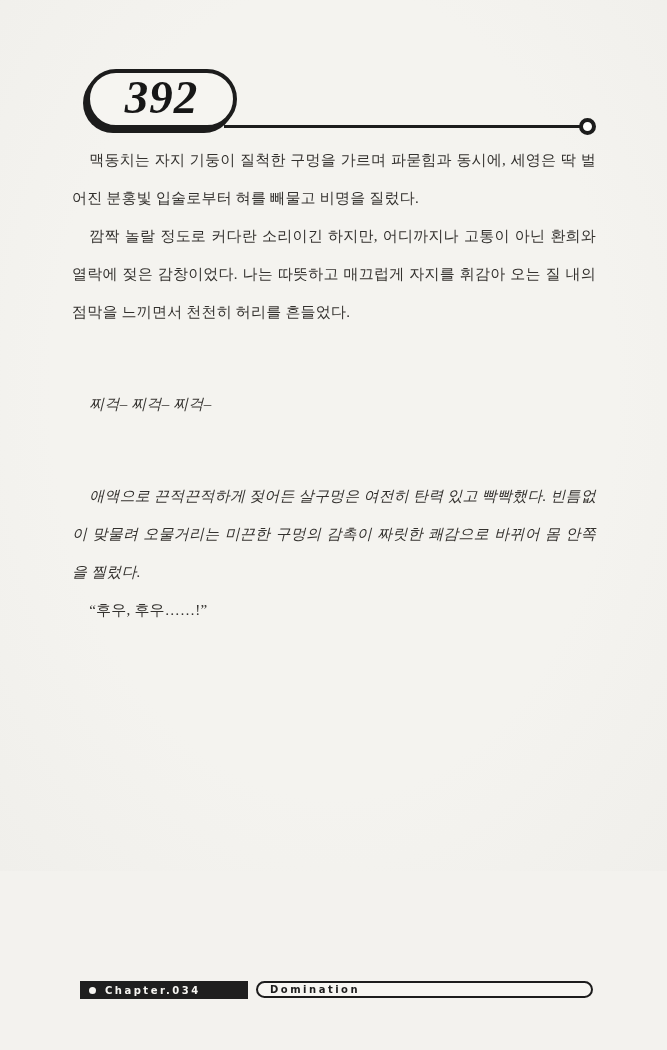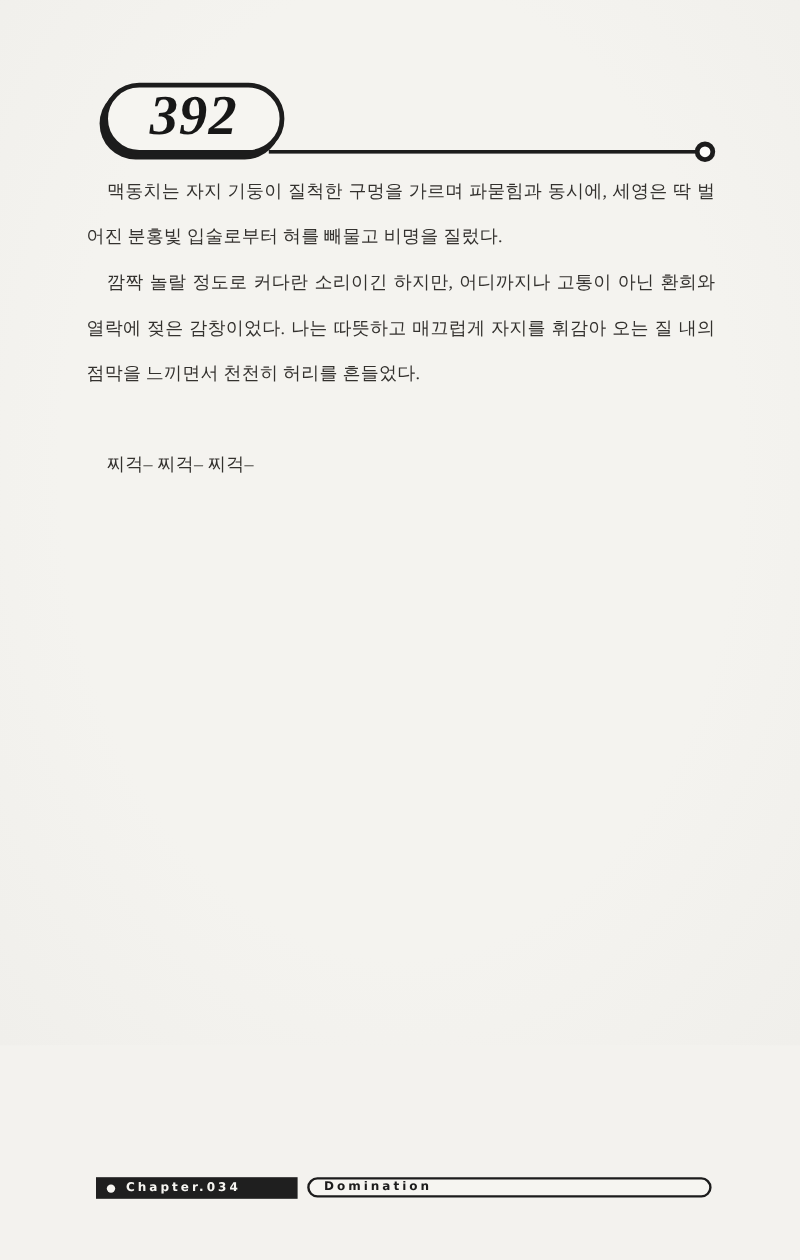--- a/index.html
+++ b/index.html
@@ -77,21 +77,22 @@
     margin: 0;
     font-size: 15px;
     line-height: 38px;
     text-align: justify;
     text-indent: 1.15em;
     letter-spacing: 0.2px;
     word-break: normal;
     color: #33312e;
   }
   .body-text p.gap {
-    margin-top: 38px;
+    margin-top: 54px;
+    font-style: italic;
   }
 
   
   .chapter-pill {
     position: absolute;
     left: 80px;
     top: 981px;
     width: 168px;
     height: 18px;
     background: #1f1f1f;
@@ -149,20 +150,22 @@
   <div class="pagenum-pill">
     <span>392</span>
   </div>
   <div class="header-rule"></div>
   <div class="header-ring"></div>
 
   <main class="body-text">
     <p>맥동치는 자지 기둥이 질척한 구멍을 가르며 파묻힘과 동시에, 세영은 딱 벌어진 분홍빛 입술로부터 혀를 빼물고 비명을 질렀다.</p>
     <p>깜짝 놀랄 정도로 커다란 소리이긴 하지만, 어디까지나 고통이 아닌 환희와 열락에 젖은 감창이었다. 나는 따뜻하고 매끄럽게 자지를 휘감아 오는 질 내의 점막을 느끼면서 천천히 허리를 흔들었다.</p>
     <p class="gap">찌걱– 찌걱– 찌걱–</p>
+    <p class="gap">애액으로 끈적끈적하게 젖어든 살구멍은 여전히 탄력 있고 빡빡했다. 빈틈없이 맞물려 오물거리는 미끈한 구멍의 감촉이 짜릿한 쾌감으로 바뀌어 몸 안쪽을 찔렀다.</p>
+    <p>“후우, 후우……!”</p>
   </main>
 
   <div class="chapter-pill">
     <span class="dot"></span>
     <span class="label">Chapter.034</span>
   </div>
   <div class="series-pill">
     <span class="label">Domination</span>
   </div>
 

